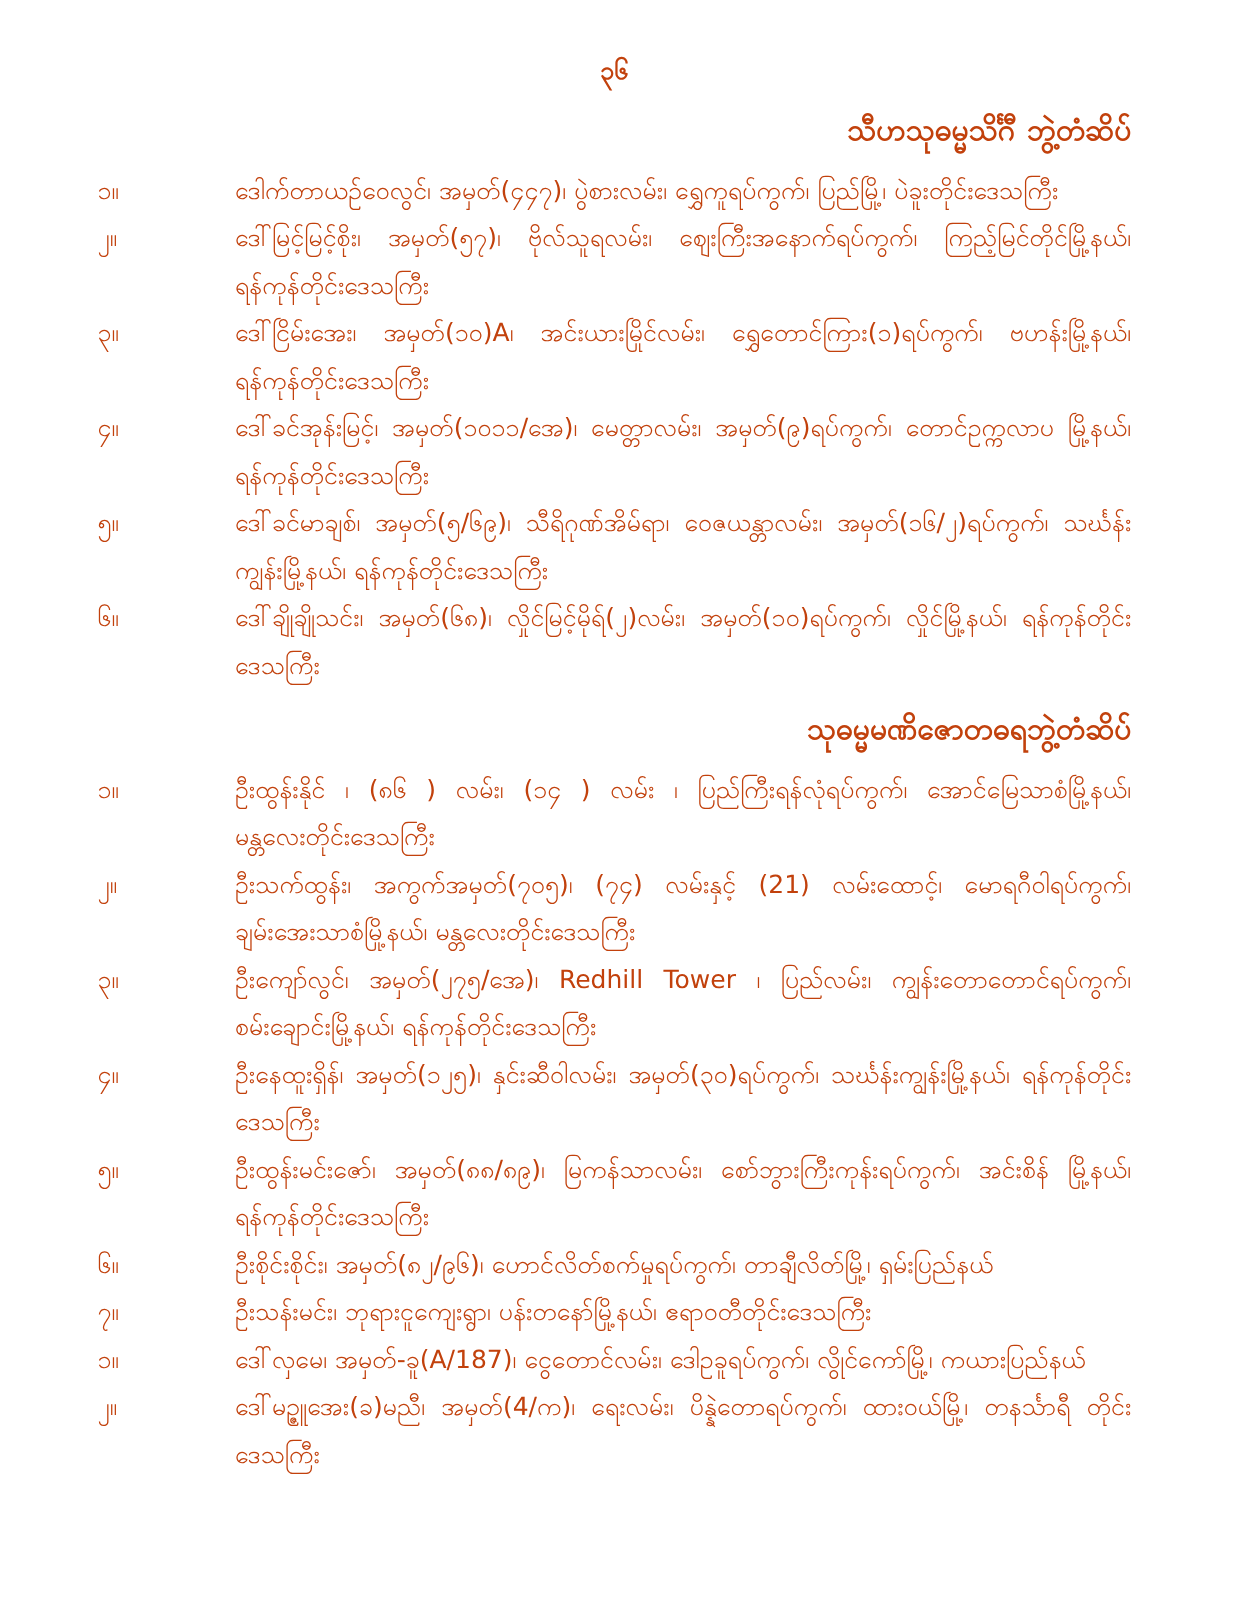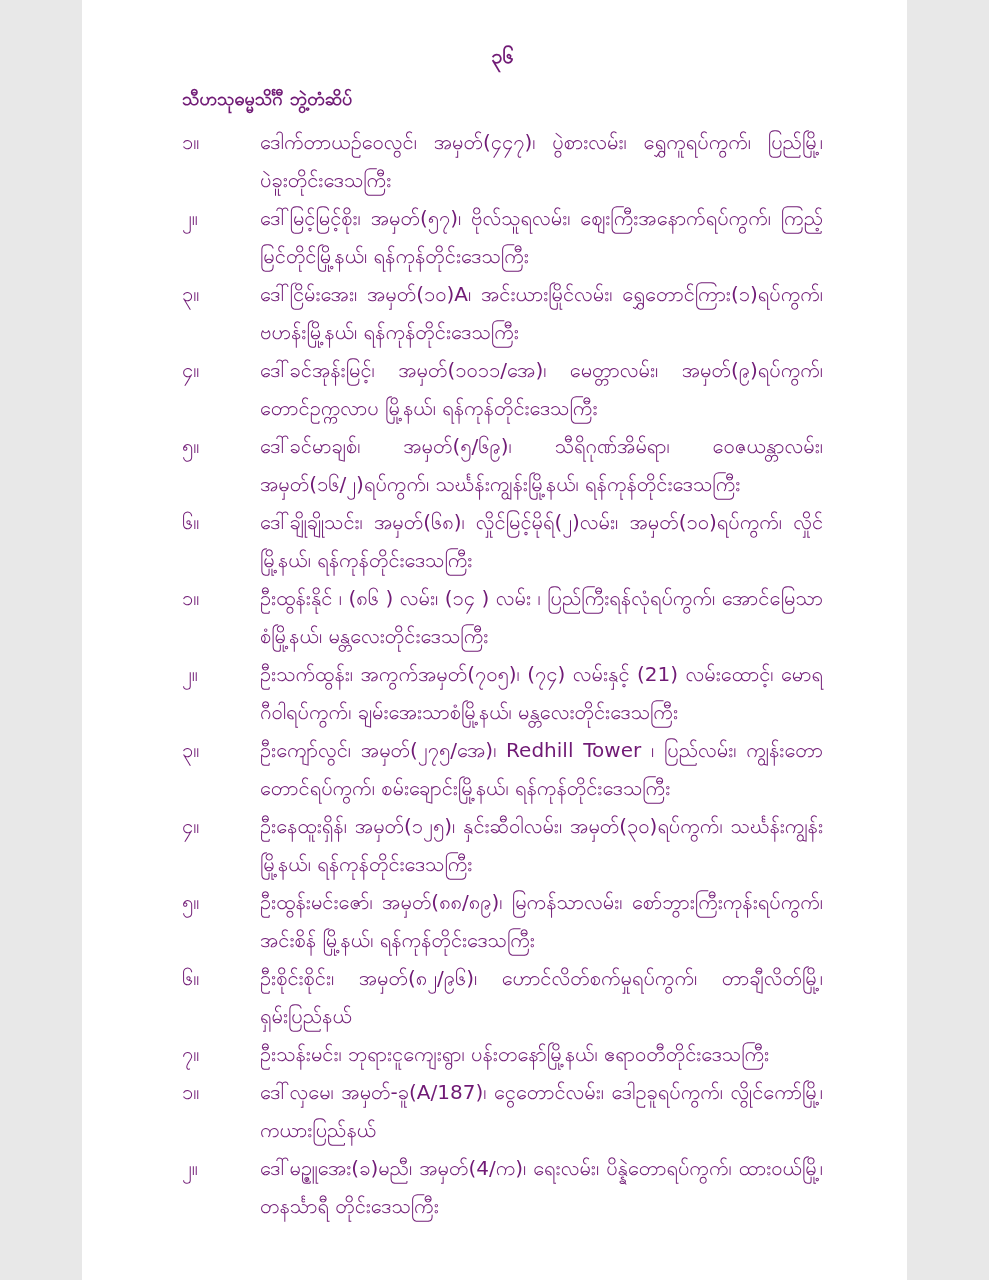--- a/index.html
+++ b/index.html
@@ -2,40 +2,40 @@
 <html lang="my"><head>
 <meta charset="utf-8">
 <style>
   html, body {
     margin: 0;
     padding: 0;
     background: #e8e8e8;
   }
   .page {
     position: relative;
-    width: 825px;
+    width: 989px;
     height: 1280px;
     margin: 0 auto;
     background: #ffffff;
-    color: #701a75;
+    color: #c2410c;
     font-family: "DejaVu Sans", "Liberation Sans", sans-serif;
     box-sizing: border-box;
-    padding: 40px 84px 30px 100px;
+    padding: 40px 84px 30px 78px;
     overflow: hidden;
   }
   .page-number {
     text-align: center;
     font-size: 20px;
     font-weight: bold;
     line-height: 1.6;
     margin-bottom: 10px;
   }
   .section-heading {
-    text-align: left;
-    font-size: 18px;
+    text-align: right;
+    font-size: 24px;
     font-weight: bold;
     line-height: 1.7;
     margin: 12px 0 8px 0;
   }
   .award-list {
     margin: 0;
     padding: 0;
   }
   .list-item {
     display: flex;
@@ -44,20 +44,21 @@
     line-height: 1.9;
     margin: 0;
   }
   .item-number {
     flex: none;
     width: 78px;
   }
   .item-text {
     flex: 1;
     text-align: justify;
+    margin-left: 32px;
   }
 </style>
 </head>
 <body>
 
 <div class="page">
 
   <div class="page-number">၃၆</div>
 
   <div class="section">
@@ -84,20 +85,21 @@
         <span class="item-text">ဒေါ်ခင်မာချစ်၊ အမှတ်(၅/၆၉)၊ သီရိဂုဏ်အိမ်ရာ၊ ဝေဇယန္တာလမ်း၊ အမှတ်(၁၆/၂)ရပ်ကွက်၊ သင်္ဃန်းကျွန်းမြို့နယ်၊ ရန်ကုန်တိုင်းဒေသကြီး</span>
       </div>
       <div class="list-item">
         <span class="item-number">၆။</span>
         <span class="item-text">ဒေါ်ချိုချိုသင်း၊ အမှတ်(၆၈)၊ လှိုင်မြင့်မိုရ်(၂)လမ်း၊ အမှတ်(၁၀)ရပ်ကွက်၊ လှိုင်မြို့နယ်၊ ရန်ကုန်တိုင်းဒေသကြီး</span>
       </div>
     </div>
   </div>
 
   <div class="section">
+    <div class="section-heading">သုဓမ္မမဏိဇောတဓရဘွဲ့တံဆိပ်</div>
     <div class="award-list">
       <div class="list-item">
         <span class="item-number">၁။</span>
         <span class="item-text">ဦးထွန်းနိုင် ၊ (၈၆ ) လမ်း၊ (၁၄ ) လမ်း ၊ ပြည်ကြီးရန်လုံရပ်ကွက်၊ အောင်မြေသာစံမြို့နယ်၊ မန္တလေးတိုင်းဒေသကြီး</span>
       </div>
       <div class="list-item">
         <span class="item-number">၂။</span>
         <span class="item-text">ဦးသက်ထွန်း၊ အကွက်အမှတ်(၇၀၅)၊ (၇၄) လမ်းနှင့် (21) လမ်းထောင့်၊ မောရဂီဝါရပ်ကွက်၊ ချမ်းအေးသာစံမြို့နယ်၊ မန္တလေးတိုင်းဒေသကြီး</span>
       </div>
       <div class="list-item">

